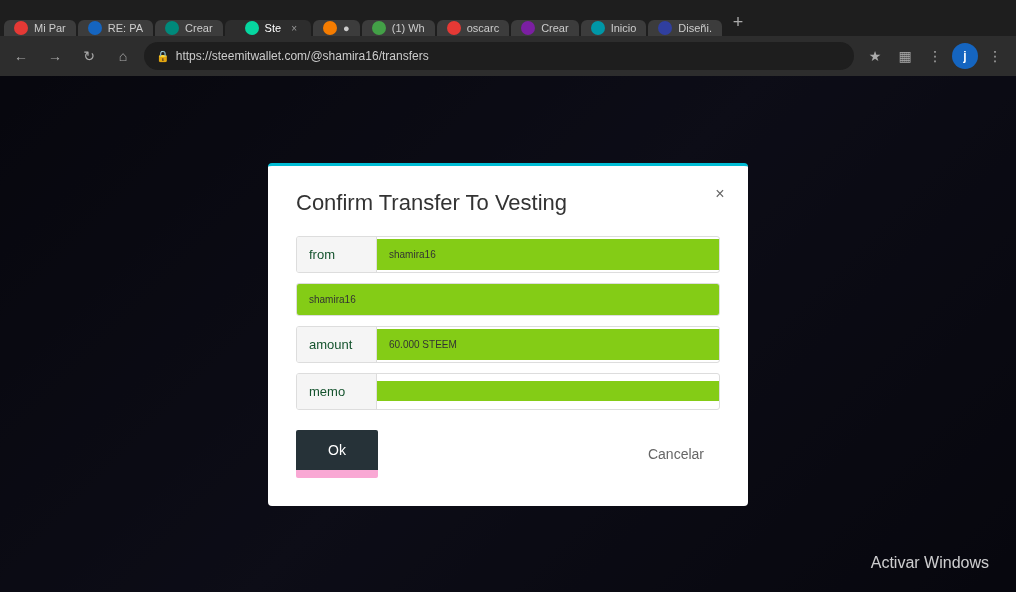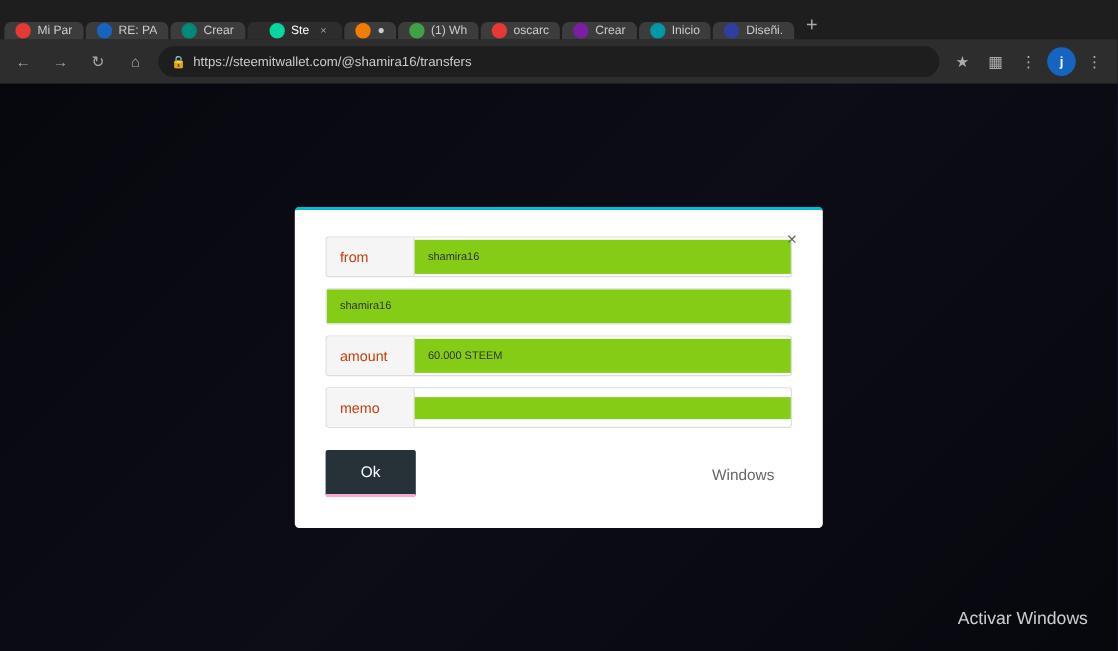--- a/index.html
+++ b/index.html
@@ -224,21 +224,21 @@
       display: flex;
       align-items: center;
       margin-bottom: 10px;
       border: 1px solid #ddd;
       border-radius: 3px;
       overflow: hidden;
     }
 
     .field-label {
       background: #f5f5f5;
-      color: #c2410c;
+      color: #14532d;
       padding: 10px 12px;
       font-size: 13px;
       min-width: 80px;
       border-right: 1px solid #ddd;
     }
 
     .field-value {
       padding: 10px 12px;
       font-size: 10px;
       color: #333;
@@ -258,21 +258,21 @@
     }
 
     .ok-button {
       background: #263238;
       color: white;
       border: none;
       padding: 12px 32px;
       font-size: 14px;
       cursor: pointer;
       border-radius: 2px;
-      border-bottom: 3px solid #f9a8d4;
+      border-bottom: 8px solid #f9a8d4;
       font-weight: 500;
     }
 
     .cancel-button {
       background: none;
       border: none;
       color: #666;
       font-size: 14px;
       cursor: pointer;
       padding: 12px 16px;
@@ -379,20 +379,21 @@
 </div>
 
 <div class="page-bg">
   <div class="bg-content"></div>
 
   <div class="overlay">
     <div class="dialog">
 
       <div class="dialog-close">×</div>
 
+      <div class="dialog-title">Confirm Transfer To Vesting</div>
 
       <div class="field-row">
         <div class="field-label">from</div>
         <div class="field-value">shamira16</div>
       </div>
 
       <div class="field-row">
         <div class="field-value">shamira16</div>
       </div>
 
@@ -401,21 +402,21 @@
         <div class="field-value">60.000 STEEM</div>
       </div>
 
       <div class="field-row">
         <div class="field-label">memo</div>
         <div class="field-value empty"></div>
       </div>
 
       <div class="dialog-actions">
         <button class="ok-button">Ok</button>
-        <button class="cancel-button">Windows</button>
+        <button class="cancel-button">Cancelar</button>
       </div>
     </div>
   </div>
 
   <div class="windows-activate">
     <div class="title">Activar Windows</div>
   </div>
 </div>
 
 </body></html>

